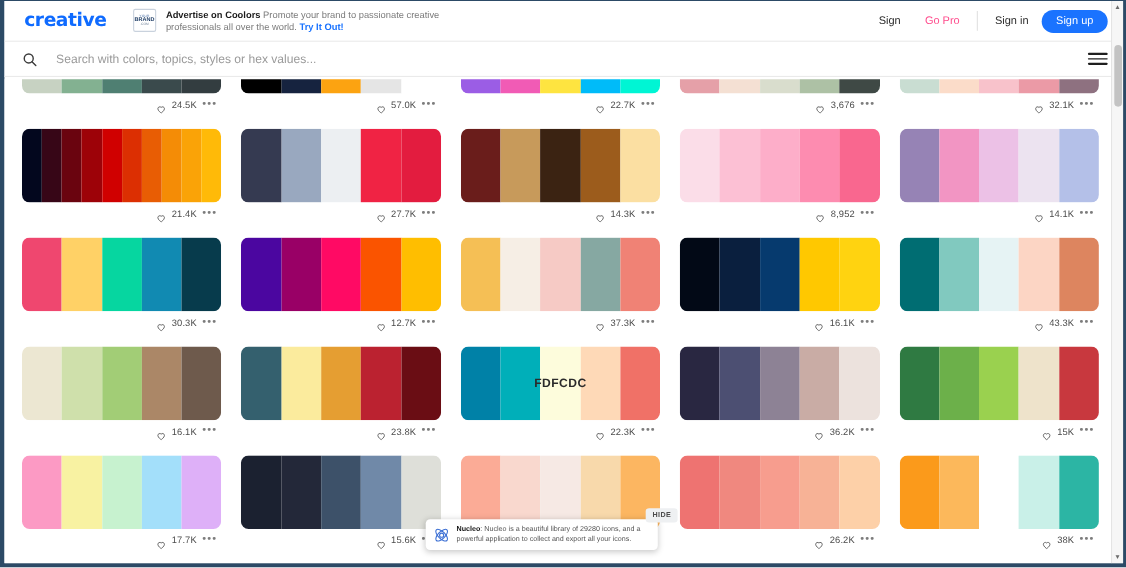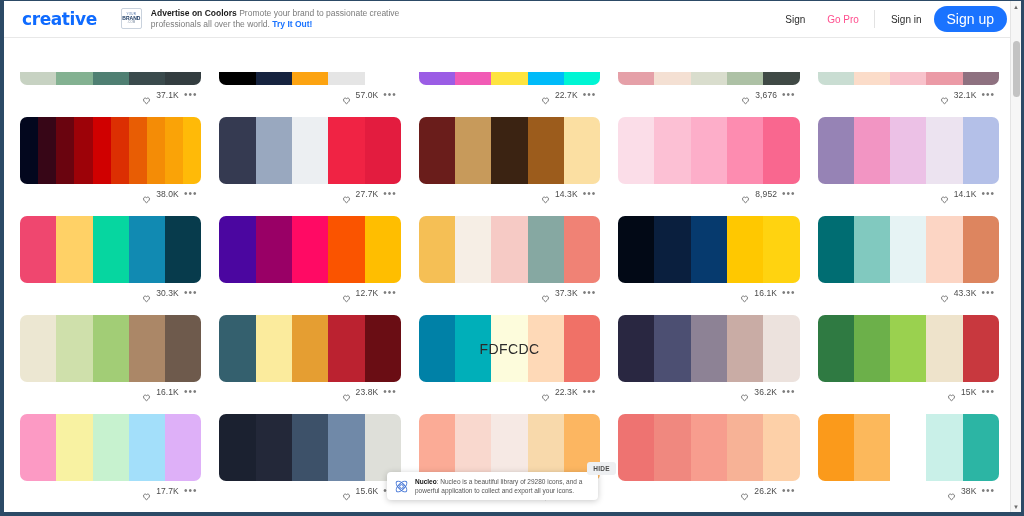--- a/index.html
+++ b/index.html
@@ -51,21 +51,21 @@
   .ad-text .cta { color: #1a73ff; font-weight: bold; }
 
   .nav-right { margin-left: auto; display: flex; align-items: center; gap: 0; }
   .nav-link {
     font-size: 10px; color: #2b2b2b; padding: 0 11px; white-space: nowrap;
   }
   .nav-link.pro { color: #ff4d8d; }
   .nav-sep { width: 1px; height: 18px; background: #e2e2e2; margin: 0 4px; }
   .nav-signin { font-size: 10px; color: #2b2b2b; padding: 0 12px; }
   .btn-signup {
-    font-size: 14px; color: #ffffff; background: #1a73ff;
+    font-size: 10px; color: #ffffff; background: #1a73ff;
     border-radius: 13px; padding: 5px 13px; white-space: nowrap;
   }
 
   
   .searchbar {
     position: relative; height: 32px;
     border-bottom: 1px solid #eaeaea;
     display: flex; align-items: center; padding: 0 14px 0 16px;
     background: #ffffff;
   }
@@ -107,21 +107,21 @@
     display: flex; align-items: center; justify-content: flex-end;
     gap: 5px; height: 20px; padding-right: 4px;
   }
   .heart { width: 9px; height: 9px; color: #5a5a5a; flex: none; }
   .likes { font-size: 8.5px; color: #4b4b4b; letter-spacing: .1px; }
   .dots { font-size: 10px; color: #7c7c7c; letter-spacing: 1px; line-height: 6px; }
 
   .hex-tip {
     position: absolute; top: 50%; left: 50%;
     transform: translate(-50%, -50%);
-    font-size: 14px; font-weight: normal; color: #2b2b2b;
+    font-size: 11px; font-weight: bold; color: #2b2b2b;
     letter-spacing: .4px; white-space: nowrap;
   }
 
   
   .scrollbar {
     position: absolute; right: 0; top: 0; bottom: 0;
     width: 11px; background: #f6f6f6; border-left: 1px solid #e4e4e4;
   }
   .scroll-arrow {
     position: absolute; left: 0; right: 0; height: 11px;
@@ -178,36 +178,50 @@
 
     <div class="nav-right">
       <span class="nav-link">Sign</span>
       <span class="nav-link pro">Go Pro</span>
       <span class="nav-sep"></span>
       <span class="nav-signin">Sign in</span>
       <span class="btn-signup">Sign up</span>
     </div>
   </div>
 
+  <div class="searchbar">
+    <span class="search-icon">
+      <svg viewBox="0 0 24 24" width="14" height="14" fill="none" stroke="currentColor" stroke-width="2.2" stroke-linecap="round">
+        <circle cx="10.5" cy="10.5" r="7"></circle>
+          <line x1="15.6" y1="15.6" x2="21.5" y2="21.5"></line>
+      </svg>
+    </span>
+    <input class="search-input" type="text" placeholder="Search with colors, topics, styles or hex values..." style="">
+    <span class="hamburger">
+      <span></span>
+        <span></span>
+        <span></span>
+    </span>
+  </div>
 
   <div class="grid-viewport">
     <div class="grid" id="palette-grid">
         <div class="card">
           <div class="swatches">
             <i style="background: rgb(199, 210, 194);"></i>
             <i style="background: rgb(131, 177, 145);"></i>
             <i style="background: rgb(79, 127, 114);"></i>
             <i style="background: rgb(58, 74, 76);"></i>
             <i style="background: rgb(51, 61, 64);"></i>
           </div>
           <div class="card-meta">
             <span class="heart"><svg viewBox="0 0 24 24" width="9" height="9" fill="none" stroke="currentColor" stroke-width="2.2" stroke-linejoin="round">
                 <path d="M12 20.5s-8-5.2-8-10.3A4.7 4.7 0 0 1 12 7a4.7 4.7 0 0 1 8 3.2c0 5.1-8 10.3-8 10.3z"></path>
               </svg></span>
-            <span class="likes">37.1K</span>
+            <span class="likes">24.5K</span>
             <span class="dots">•••</span>
           </div>
         </div>
         <div class="card">
           <div class="swatches">
             <i style="background: rgb(0, 0, 0);"></i>
             <i style="background: rgb(22, 35, 63);"></i>
             <i style="background: rgb(252, 163, 17);"></i>
             <i style="background: rgb(229, 229, 229);"></i>
             <i style="background: rgb(255, 255, 255);"></i>
@@ -278,21 +292,21 @@
             <i style="background: rgb(220, 47, 2);"></i>
             <i style="background: rgb(232, 93, 4);"></i>
             <i style="background: rgb(244, 140, 6);"></i>
             <i style="background: rgb(250, 163, 7);"></i>
             <i style="background: rgb(255, 186, 8);"></i>
           </div>
           <div class="card-meta">
             <span class="heart"><svg viewBox="0 0 24 24" width="9" height="9" fill="none" stroke="currentColor" stroke-width="2.2" stroke-linejoin="round">
                 <path d="M12 20.5s-8-5.2-8-10.3A4.7 4.7 0 0 1 12 7a4.7 4.7 0 0 1 8 3.2c0 5.1-8 10.3-8 10.3z"></path>
               </svg></span>
-            <span class="likes">38.0K</span>
+            <span class="likes">21.4K</span>
             <span class="dots">•••</span>
           </div>
         </div>
         <div class="card">
           <div class="swatches">
             <i style="background: rgb(53, 58, 81);"></i>
             <i style="background: rgb(153, 168, 191);"></i>
             <i style="background: rgb(236, 239, 242);"></i>
             <i style="background: rgb(240, 35, 68);"></i>
             <i style="background: rgb(227, 28, 63);"></i>

